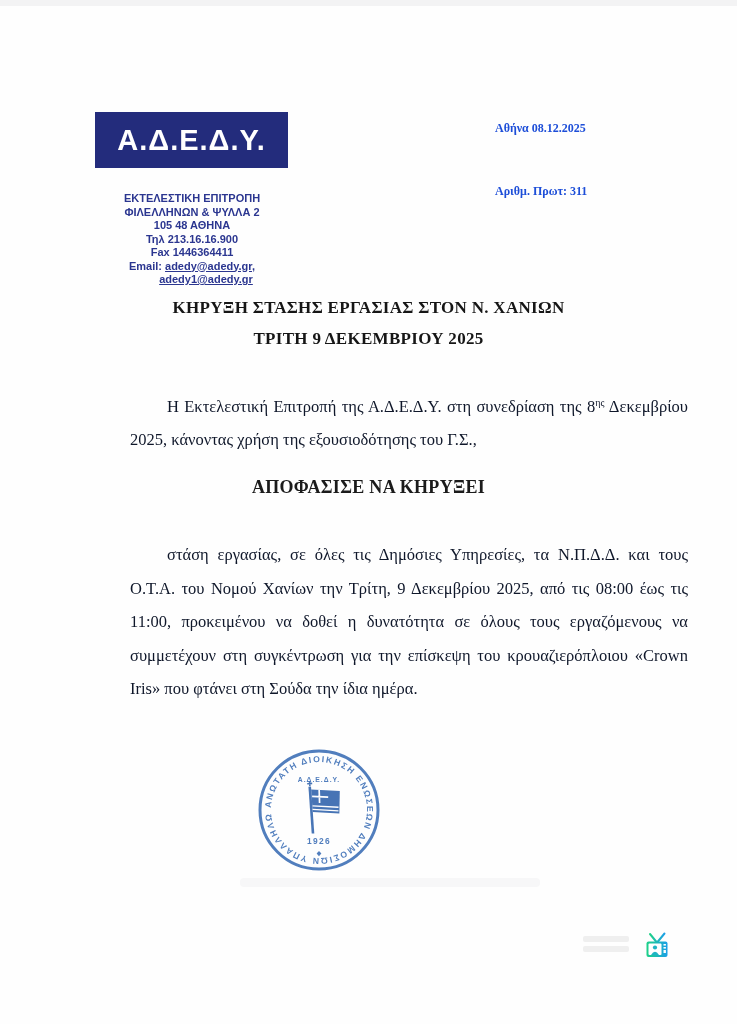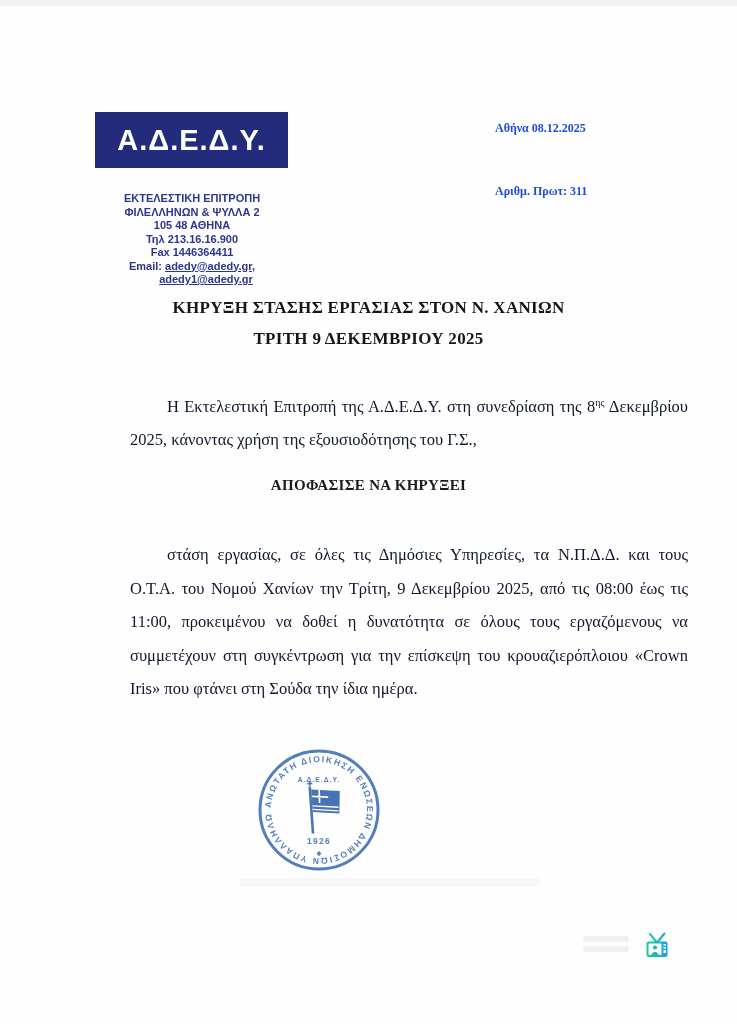--- a/index.html
+++ b/index.html
@@ -32,21 +32,21 @@
   .doc-title { position:absolute; left:0; width:737px; text-align:center; font-weight:bold; font-size:17px; color:#161616; letter-spacing:0.3px; }
   .title-1 { top:298px; }
   .title-2 { top:329px; }
 
   
   .para {
     position:absolute; left:90px; width:558px; text-align:justify;
     font-size:16.5px; color:#0f172a; text-indent:37px;margin-left:40px;
   }
   .para-1 { top:390px; line-height:33px; }
-  .decision { position:absolute; left:0; width:737px; top:477px; text-align:center; font-weight:bold; font-size:15px; color:#1b1b1b; letter-spacing:0.3px; }
+  .decision { position:absolute; left:0; width:737px; top:477px; text-align:center; font-weight:bold; font-size:18px; color:#1b1b1b; letter-spacing:0.3px; }
   .para-2 { top:538px; line-height:33.5px; }
   .bold { font-weight:normal; }
   sup.ord { font-size:10px; vertical-align:super; line-height:0; }
 
   
   .committee { position:absolute; left:299px; top:771px; font-weight:bold; font-size:15.5px; color:#3c3c44; white-space:nowrap; }
   .stamp { position:absolute; left:254px; top:745px; width:130px; height:130px; opacity:0.88; }
 
   
   .artifact { position:absolute; left:240px; top:878px; width:300px; height:9px; background:#f7f7f8; border-radius:4px; }

